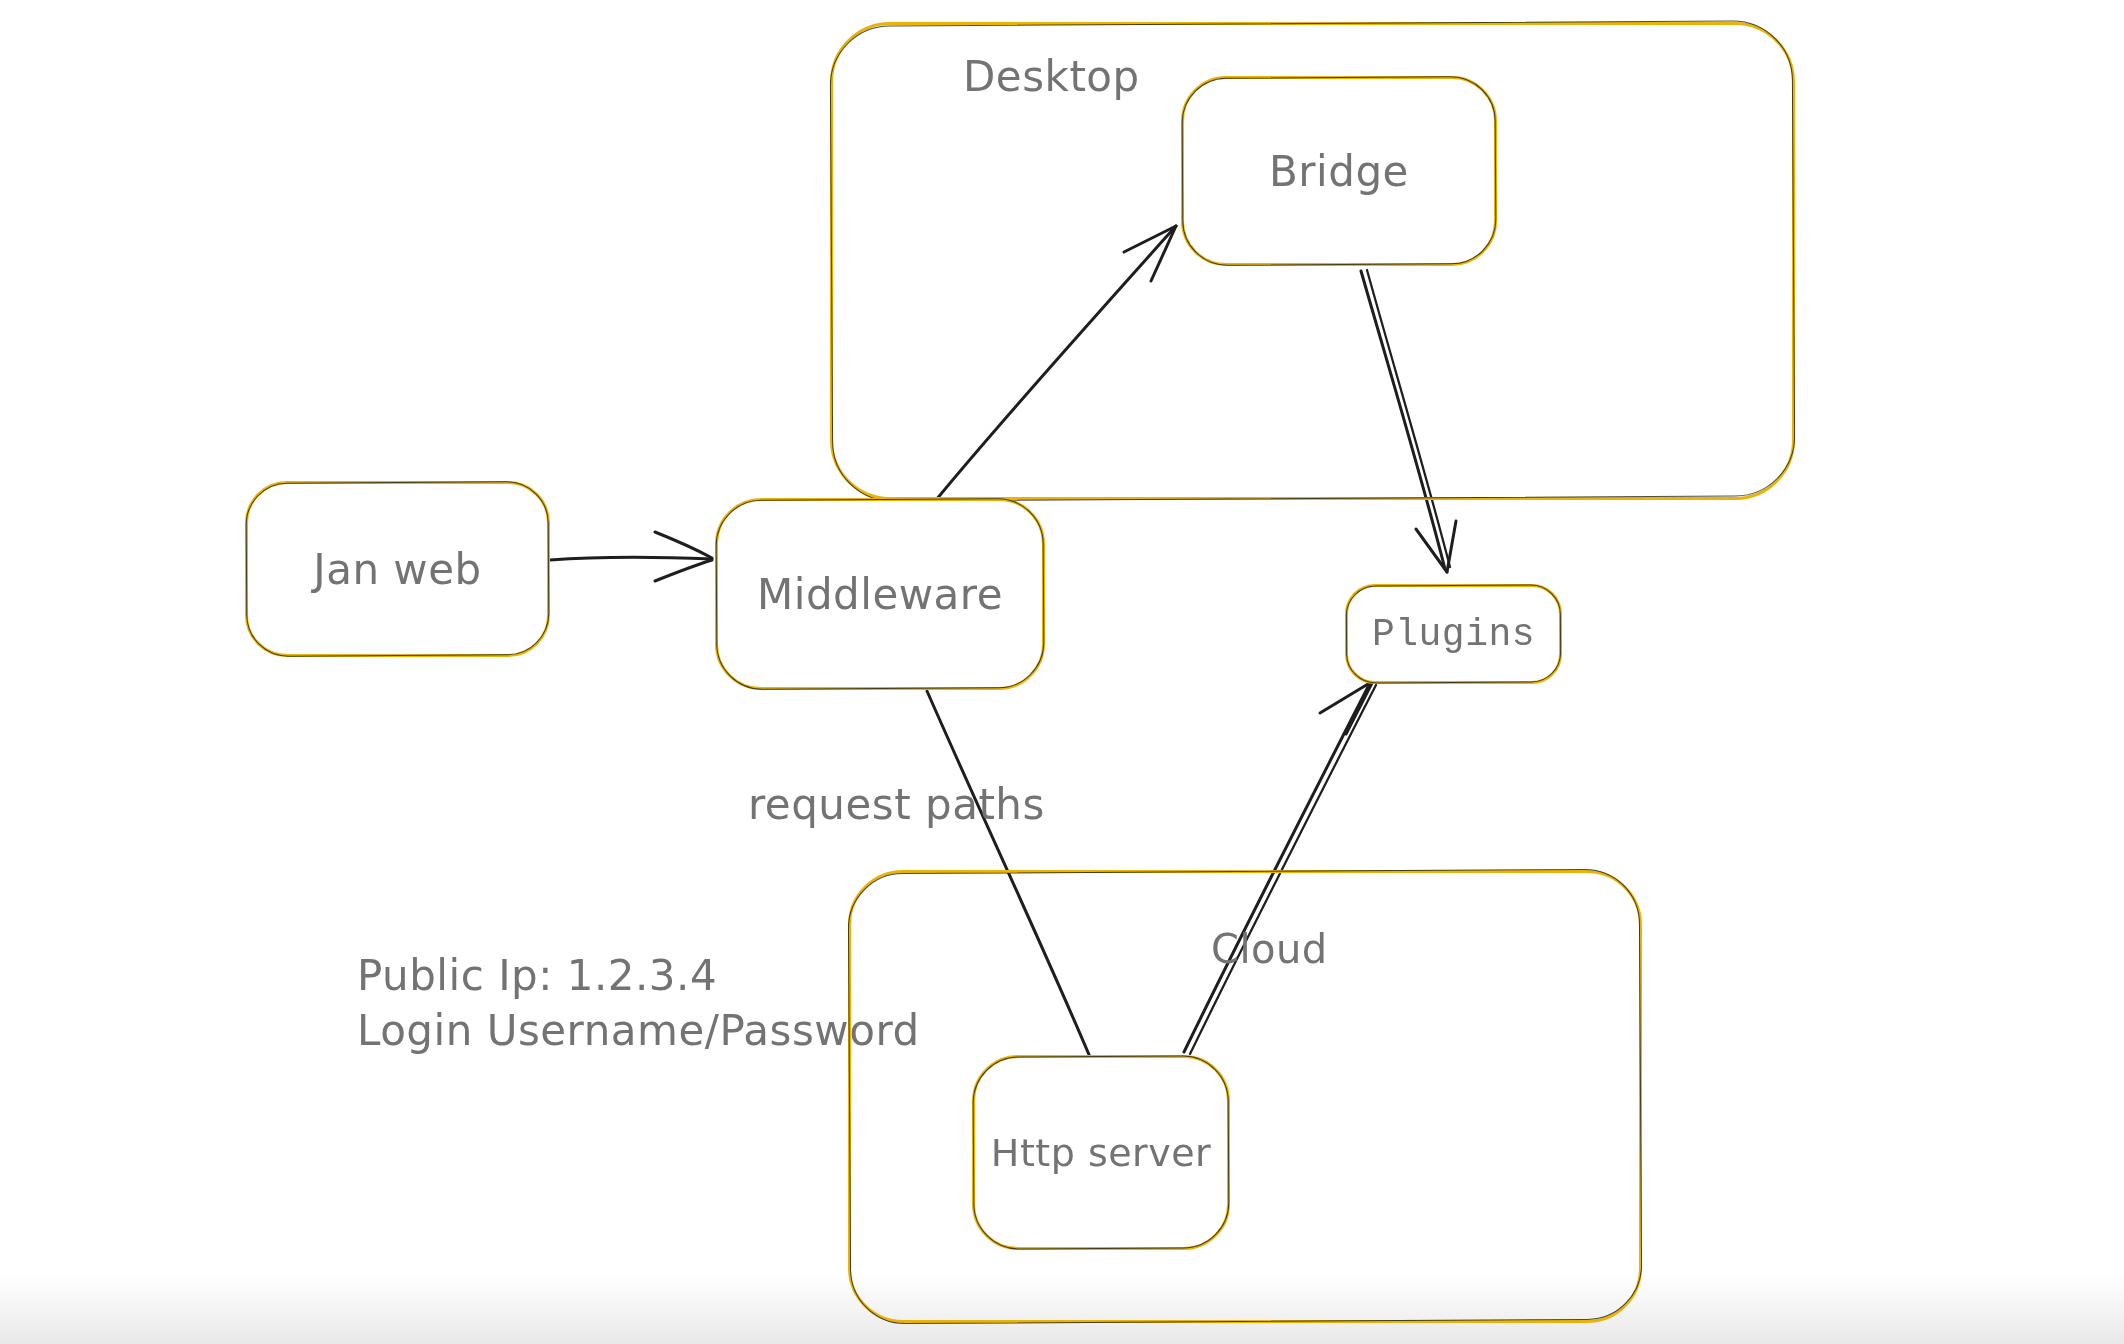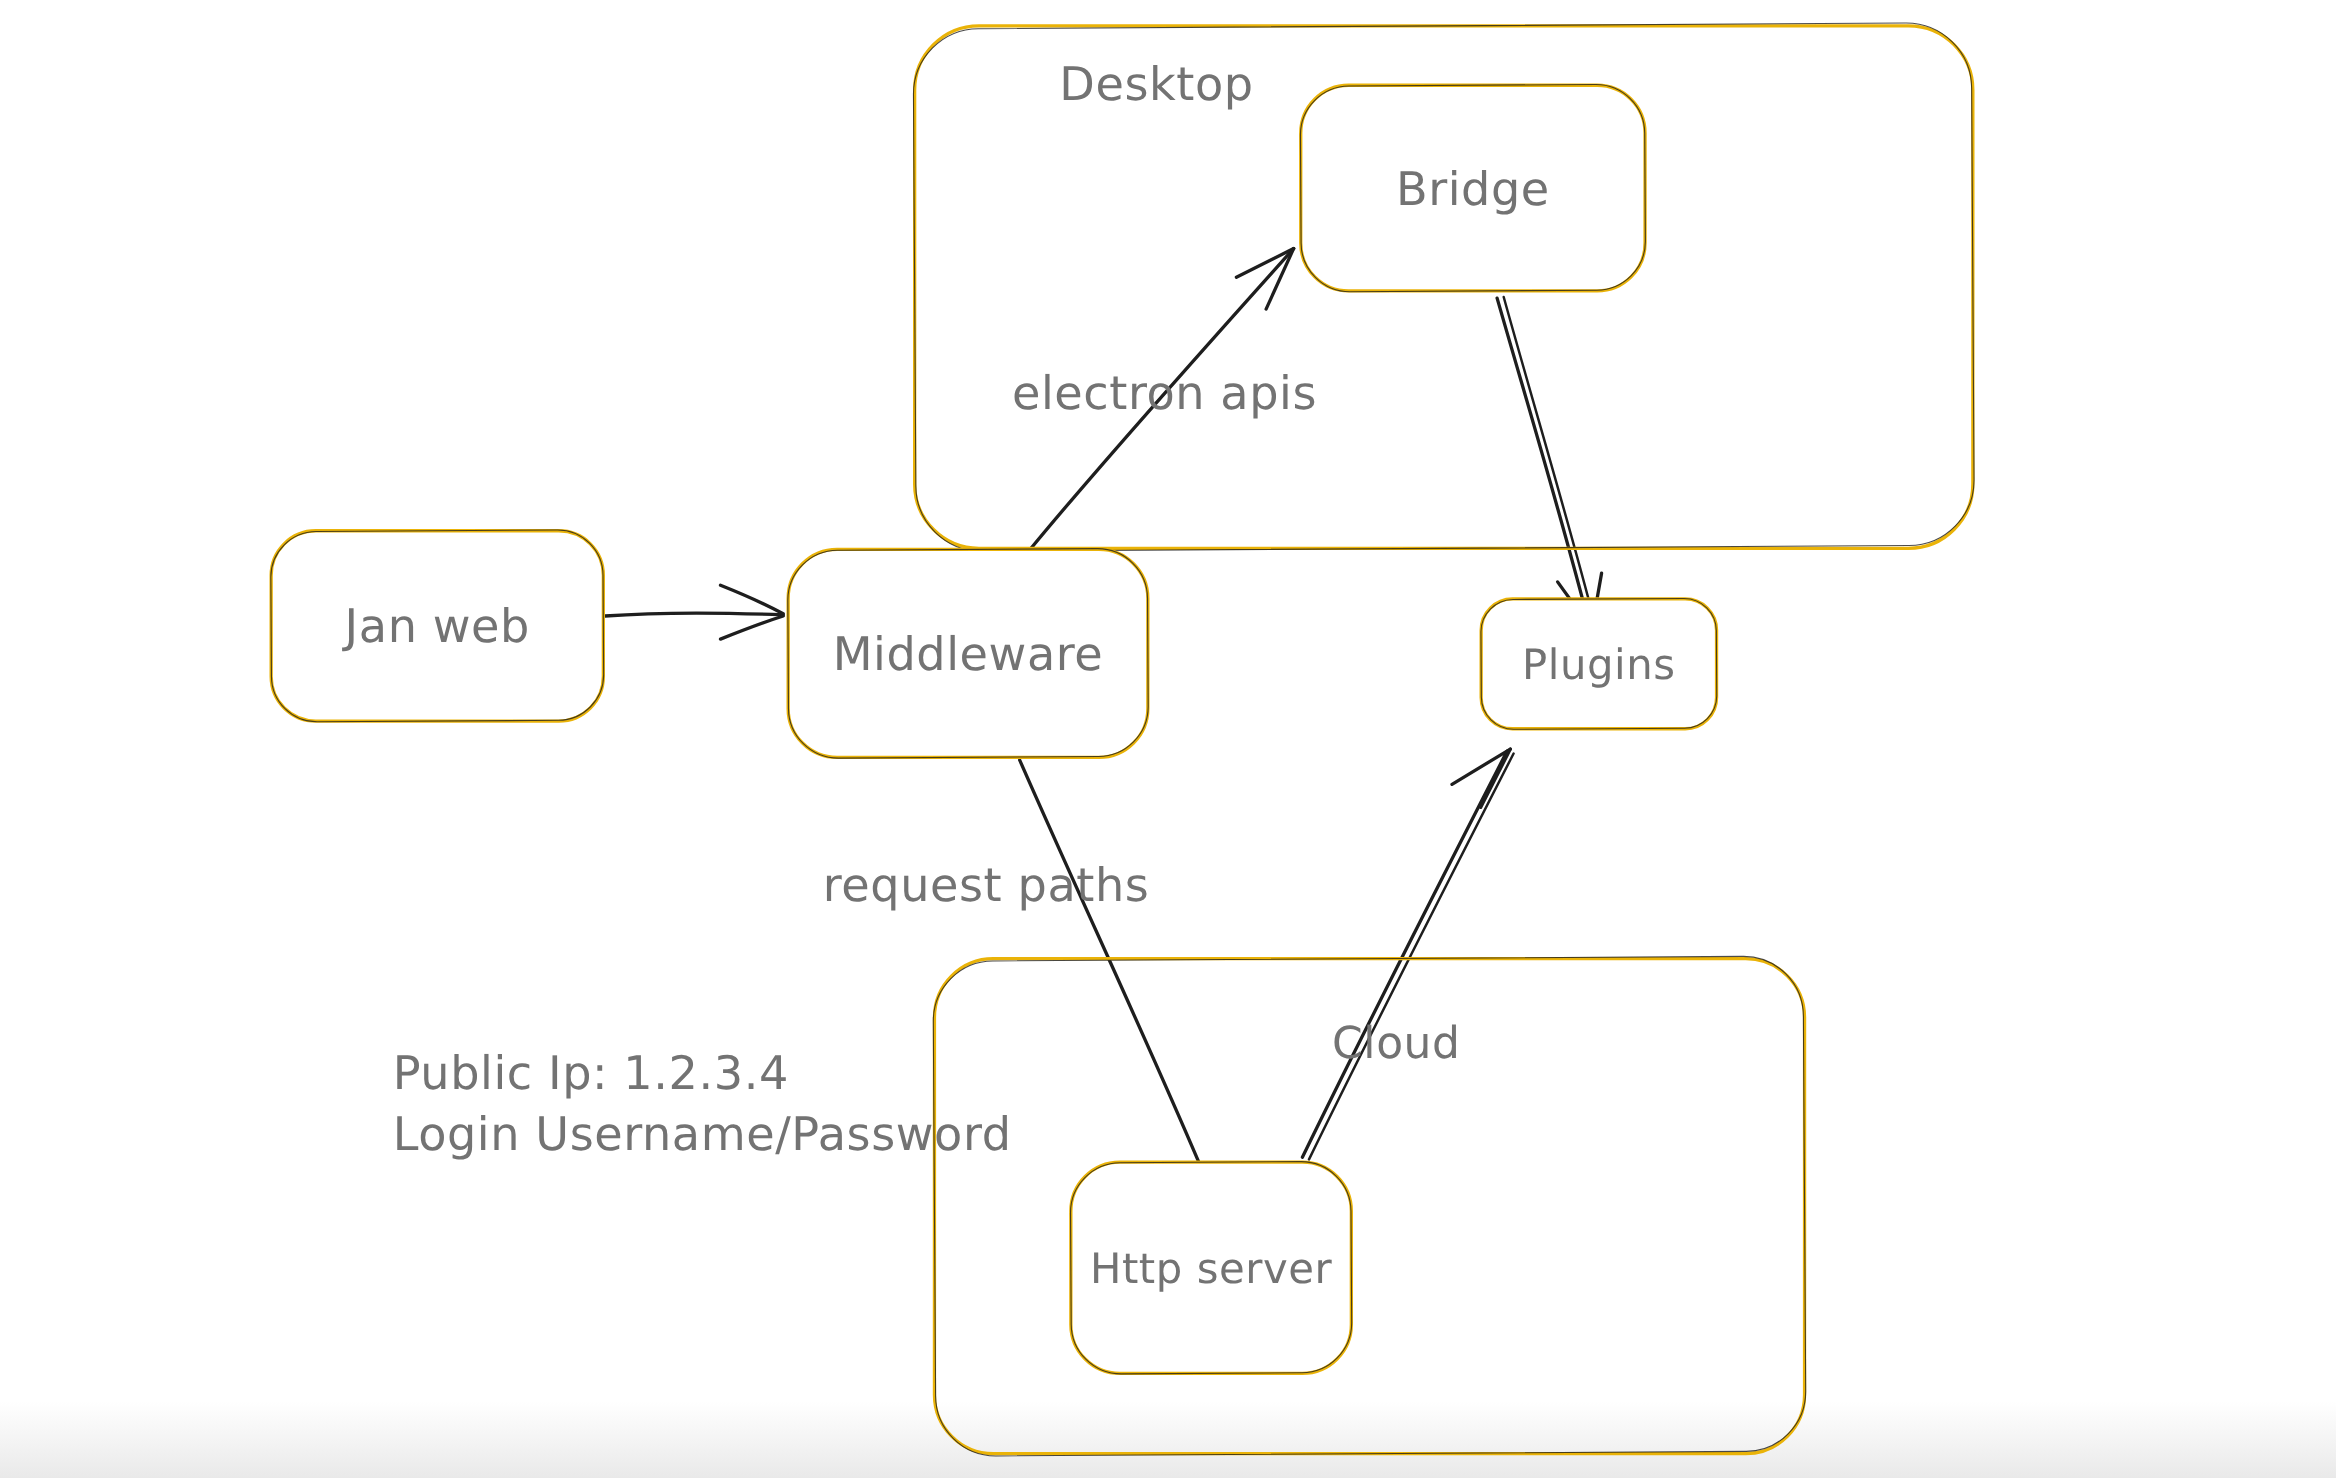--- a/index.html
+++ b/index.html
@@ -97,29 +97,28 @@
   </div>
 
   <div class="sketch node" style="left:715px;top:498px;width:330px;height:192px;border-radius:46px;">
     <span class="node-label">Middleware</span>
   </div>
 
   <div class="sketch node" style="left:1181px;top:76px;width:316px;height:190px;border-radius:45px;">
     <span class="node-label">Bridge</span>
   </div>
 
-  <div class="sketch node" style="left:1345px;top:543px;width:217px;height:121px;border-radius:30px;">
+  <div class="sketch node" style="left:1345px;top:584px;width:217px;height:100px;border-radius:30px;font-family:Liberation Mono, monospace;">
     <span class="node-label small">Plugins</span>
   </div>
 
   <div class="sketch node" style="left:972px;top:1055px;width:258px;height:195px;border-radius:46px;">
     <span class="node-label small">Http server</span>
   </div>
 
-  <span class="floating-label" style="left:920px;top:333px;">electron apis</span>
 
   <span class="floating-label" style="left:748px;top:780px;">request paths</span>
 
   <div class="note" style="left:357px;top:948px;">
     <div>Public Ip: 1.2.3.4</div>
     <div>Login Username/Password</div>
   </div>
 
 </div>
 

